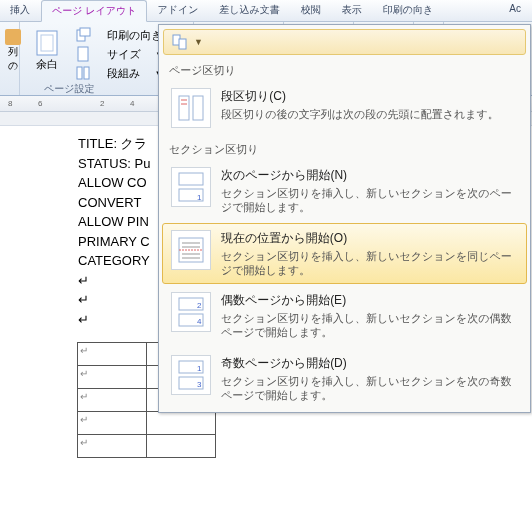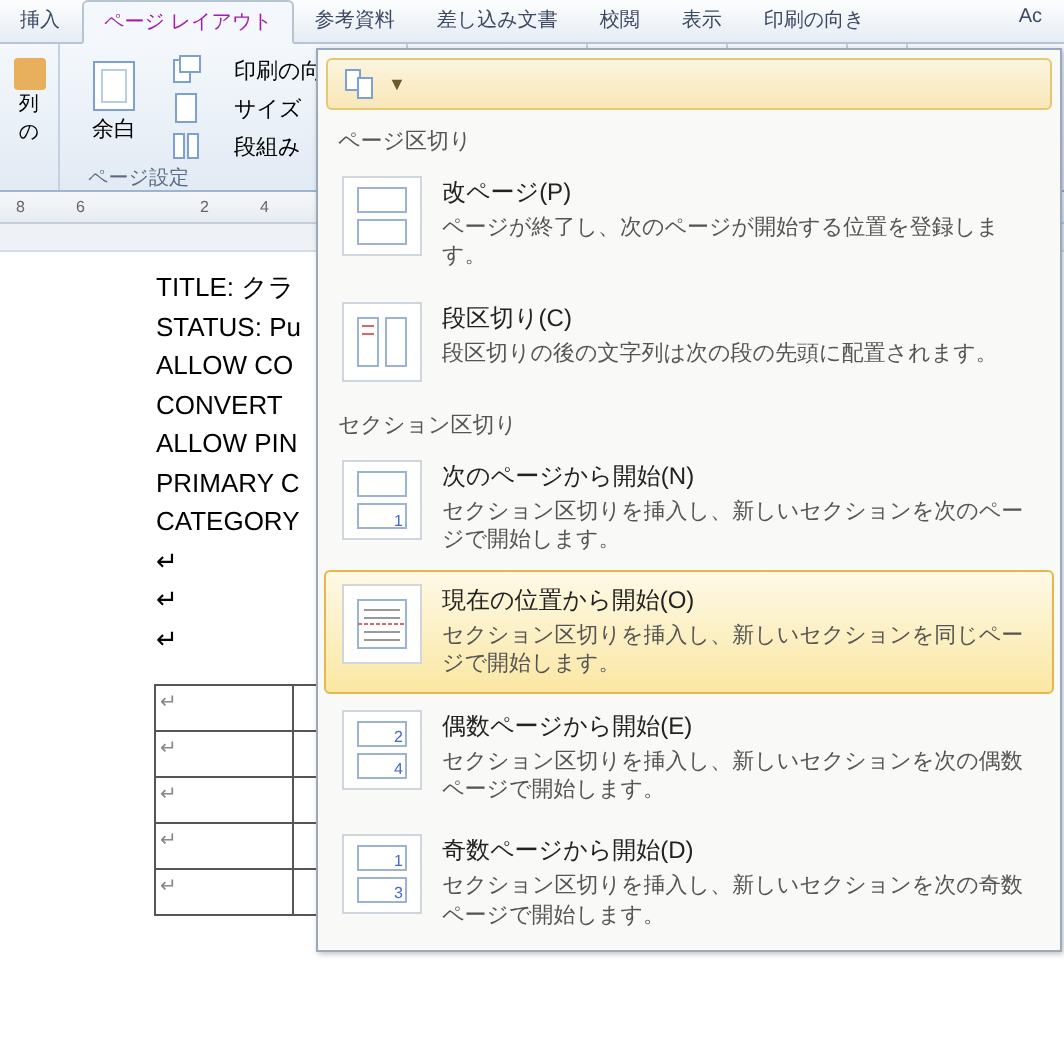--- a/index.html
+++ b/index.html
@@ -33,30 +33,30 @@
 .item .ttl{font-size:12px;color:#222}
 .item .desc{font-size:11px;color:#555;line-height:1.3;margin-top:2px}
 svg{display:block}
 </style>
 </head>
 <body>
 
 <div class="ribbon-tabs">
   <div class="tab">挿入</div>
   <div class="tab active">ページ レイアウト</div>
-  <div class="tab">参考資料</div>
+  <div class="tab">アドイン</div>
   <div class="tab">差し込み文書</div>
   <div class="tab">校閲</div>
   <div class="tab">表示</div>
   <div class="tab">印刷の向き</div>
   <div class="tab">Ac</div>
 </div>
 
 <div class="ribbon">
-  <div class="grp" style="width:30px">
+  <div class="grp" style="width:20px">
     <div class="btn-lg">
       <span class="ico" style="background:#e8b05c;border-radius:2px"></span>
       <span style="font-size:10px">列の</span>
     </div>
   </div>
   <div class="grp" style="flex-direction:row;gap:4px">
     <div class="btn-lg">
       <span class="ico32">
           <svg width="28" height="28">
             <rect x="4" y="2" width="20" height="24" fill="#fff" stroke="#7da0d6"></rect>
@@ -181,32 +181,20 @@
         <svg width="16" height="16">
           <rect x="1" y="1" width="7" height="10" fill="#fff" stroke="#7da0d6"></rect>
           <rect x="7" y="5" width="7" height="10" fill="#fff" stroke="#7da0d6"></rect>
         </svg>
       </span>
     <span class="arrow">▼</span>
   </div>
 
   <div class="section-title">ページ区切り</div>
 
-  <div class="item">
-    <div class="thumb">
-        <svg width="32" height="32">
-          <rect x="4" y="2" width="24" height="12" fill="#fff" stroke="#9cb3d6"></rect>
-          <rect x="4" y="18" width="24" height="12" fill="#fff" stroke="#9cb3d6"></rect>
-        </svg>
-      </div>
-    <div class="txt">
-        <div class="ttl">改ページ(P)</div>
-        <div class="desc">ページが終了し、次のページが開始する位置を登録します。</div>
-      </div>
-  </div>
 
   <div class="item">
     <div class="thumb">
         <svg width="32" height="32">
           <rect x="4" y="4" width="10" height="24" fill="#fff" stroke="#9cb3d6"></rect>
           <rect x="18" y="4" width="10" height="24" fill="#fff" stroke="#9cb3d6"></rect>
           <path d="M6 8 h6 M6 12 h6" stroke="#d66"></path>
         </svg>
       </div>
     <div class="txt">

